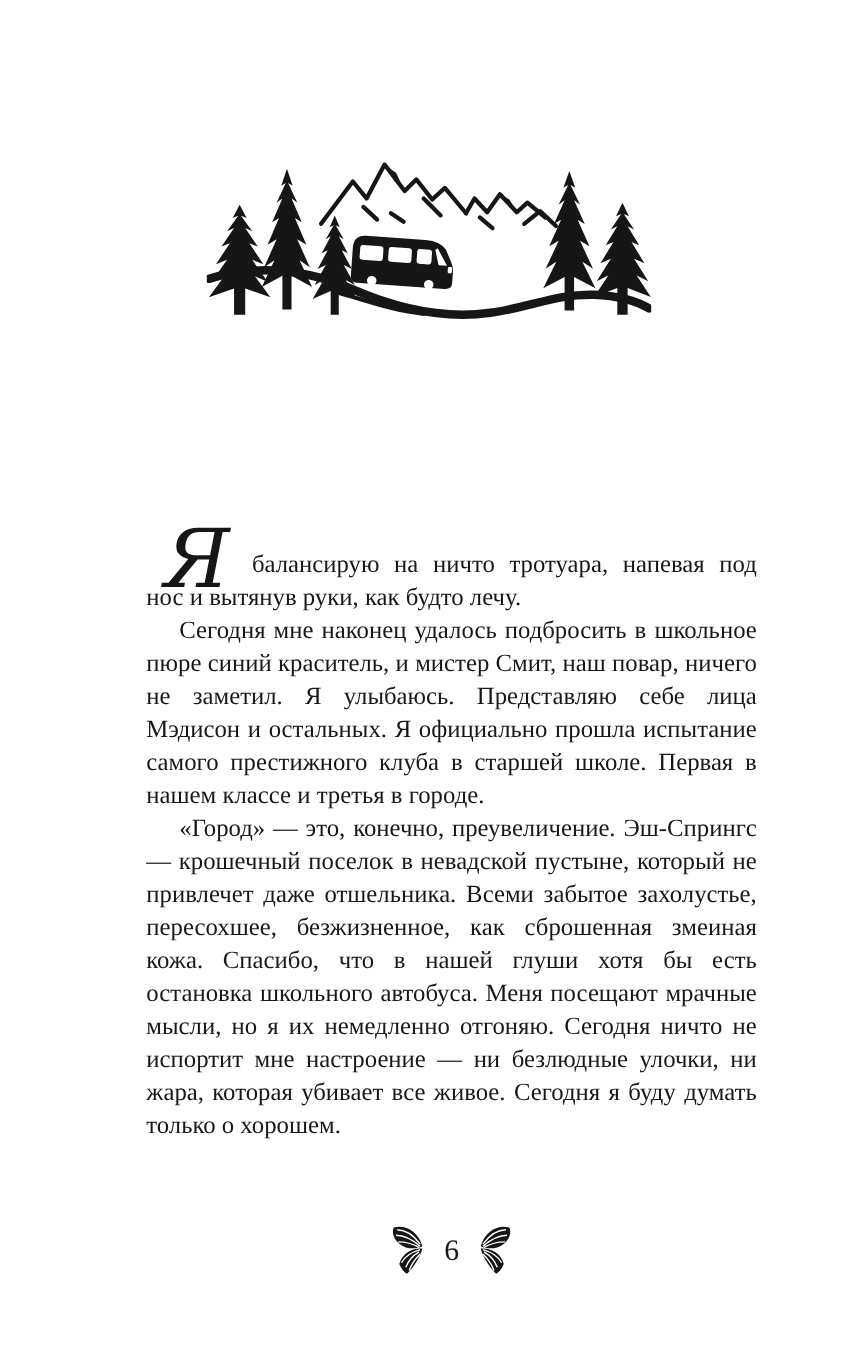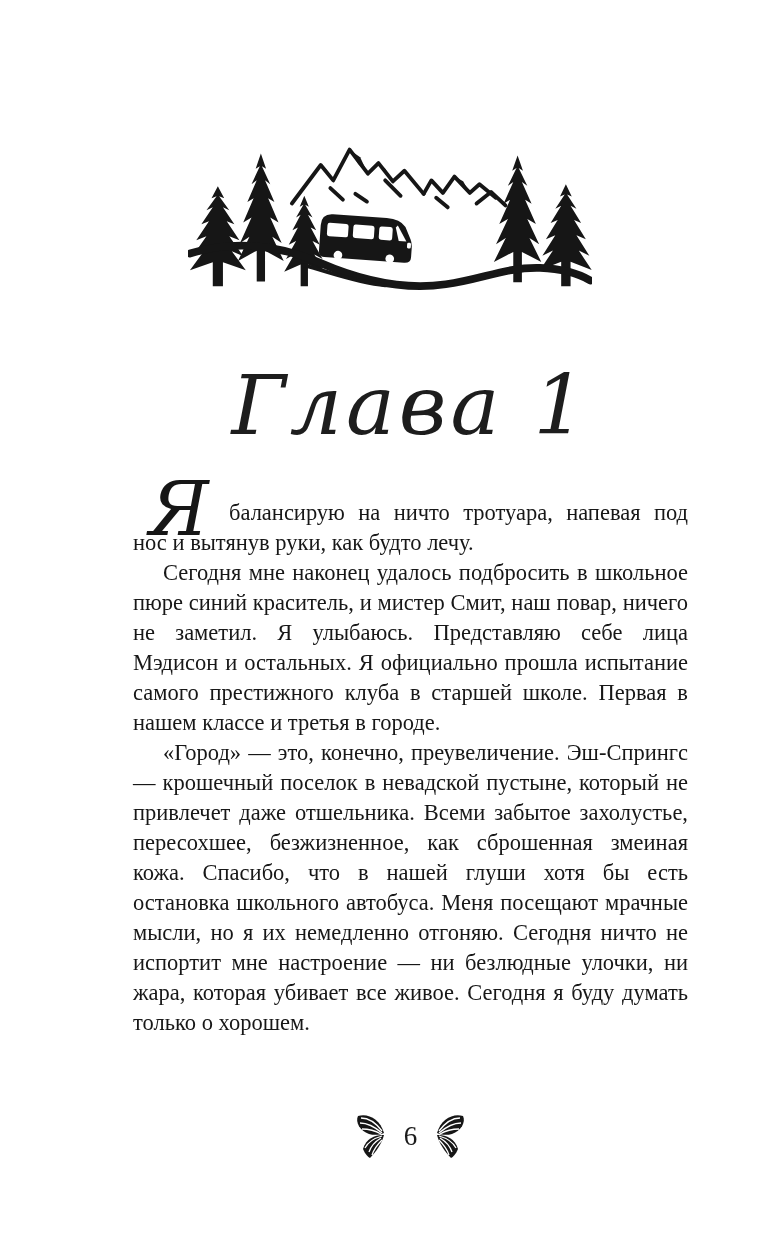--- a/index.html
+++ b/index.html
@@ -138,21 +138,20 @@
         <circle cx="80" cy="44" r="4.5" fill="#ffffff"></circle>
       </g>
 
       <g fill="none" stroke="#161616" stroke-linecap="round">
         <path d="M2,120 C48,106 92,110 138,130 C184,150 226,158 268,152 C306,147 330,134 366,135 C392,136 408,142 418,148" stroke-width="8"></path>
         <path d="M120,132 C150,140 175,150 205,153" stroke-width="4"></path>
       </g>
     </svg>
   </div>
 
-  <h1 class="chapter-heading">Глава 1</h1>
 
   <div class="body-text">
     <p class="para-first"><span class="drop-cap">Я</span><span>балансирую на ничто тротуара, напевая под нос и вытянув руки, как будто лечу.</span></p>
     <p class="para-indent">Сегодня мне наконец удалось подбросить в школьное пюре синий краситель, и мистер Смит, наш повар, ничего не заметил. Я улыбаюсь. Представляю себе лица Мэдисон и остальных. Я официально прошла испытание самого престижного клуба в старшей школе. Первая в нашем классе и третья в городе.</p>
     <p class="para-indent">«Город» — это, конечно, преувеличение. Эш-Спрингс — крошечный поселок в невадской пустыне, который не привлечет даже отшельника. Всеми забытое захолустье, пересохшее, безжизненное, как сброшенная змеиная кожа. Спасибо, что в нашей глуши хотя бы есть остановка школьного автобуса. Меня посещают мрачные мысли, но я их немедленно отгоняю. Сегодня ничто не испортит мне настроение — ни безлюдные улочки, ни жара, которая убивает все живое. Сегодня я буду думать только о хорошем.</p>
   </div>
 
   <div class="page-footer">
     <span class="wing wing-left">
       <svg viewBox="0 0 34 46" xmlns="http://www.w3.org/2000/svg">

